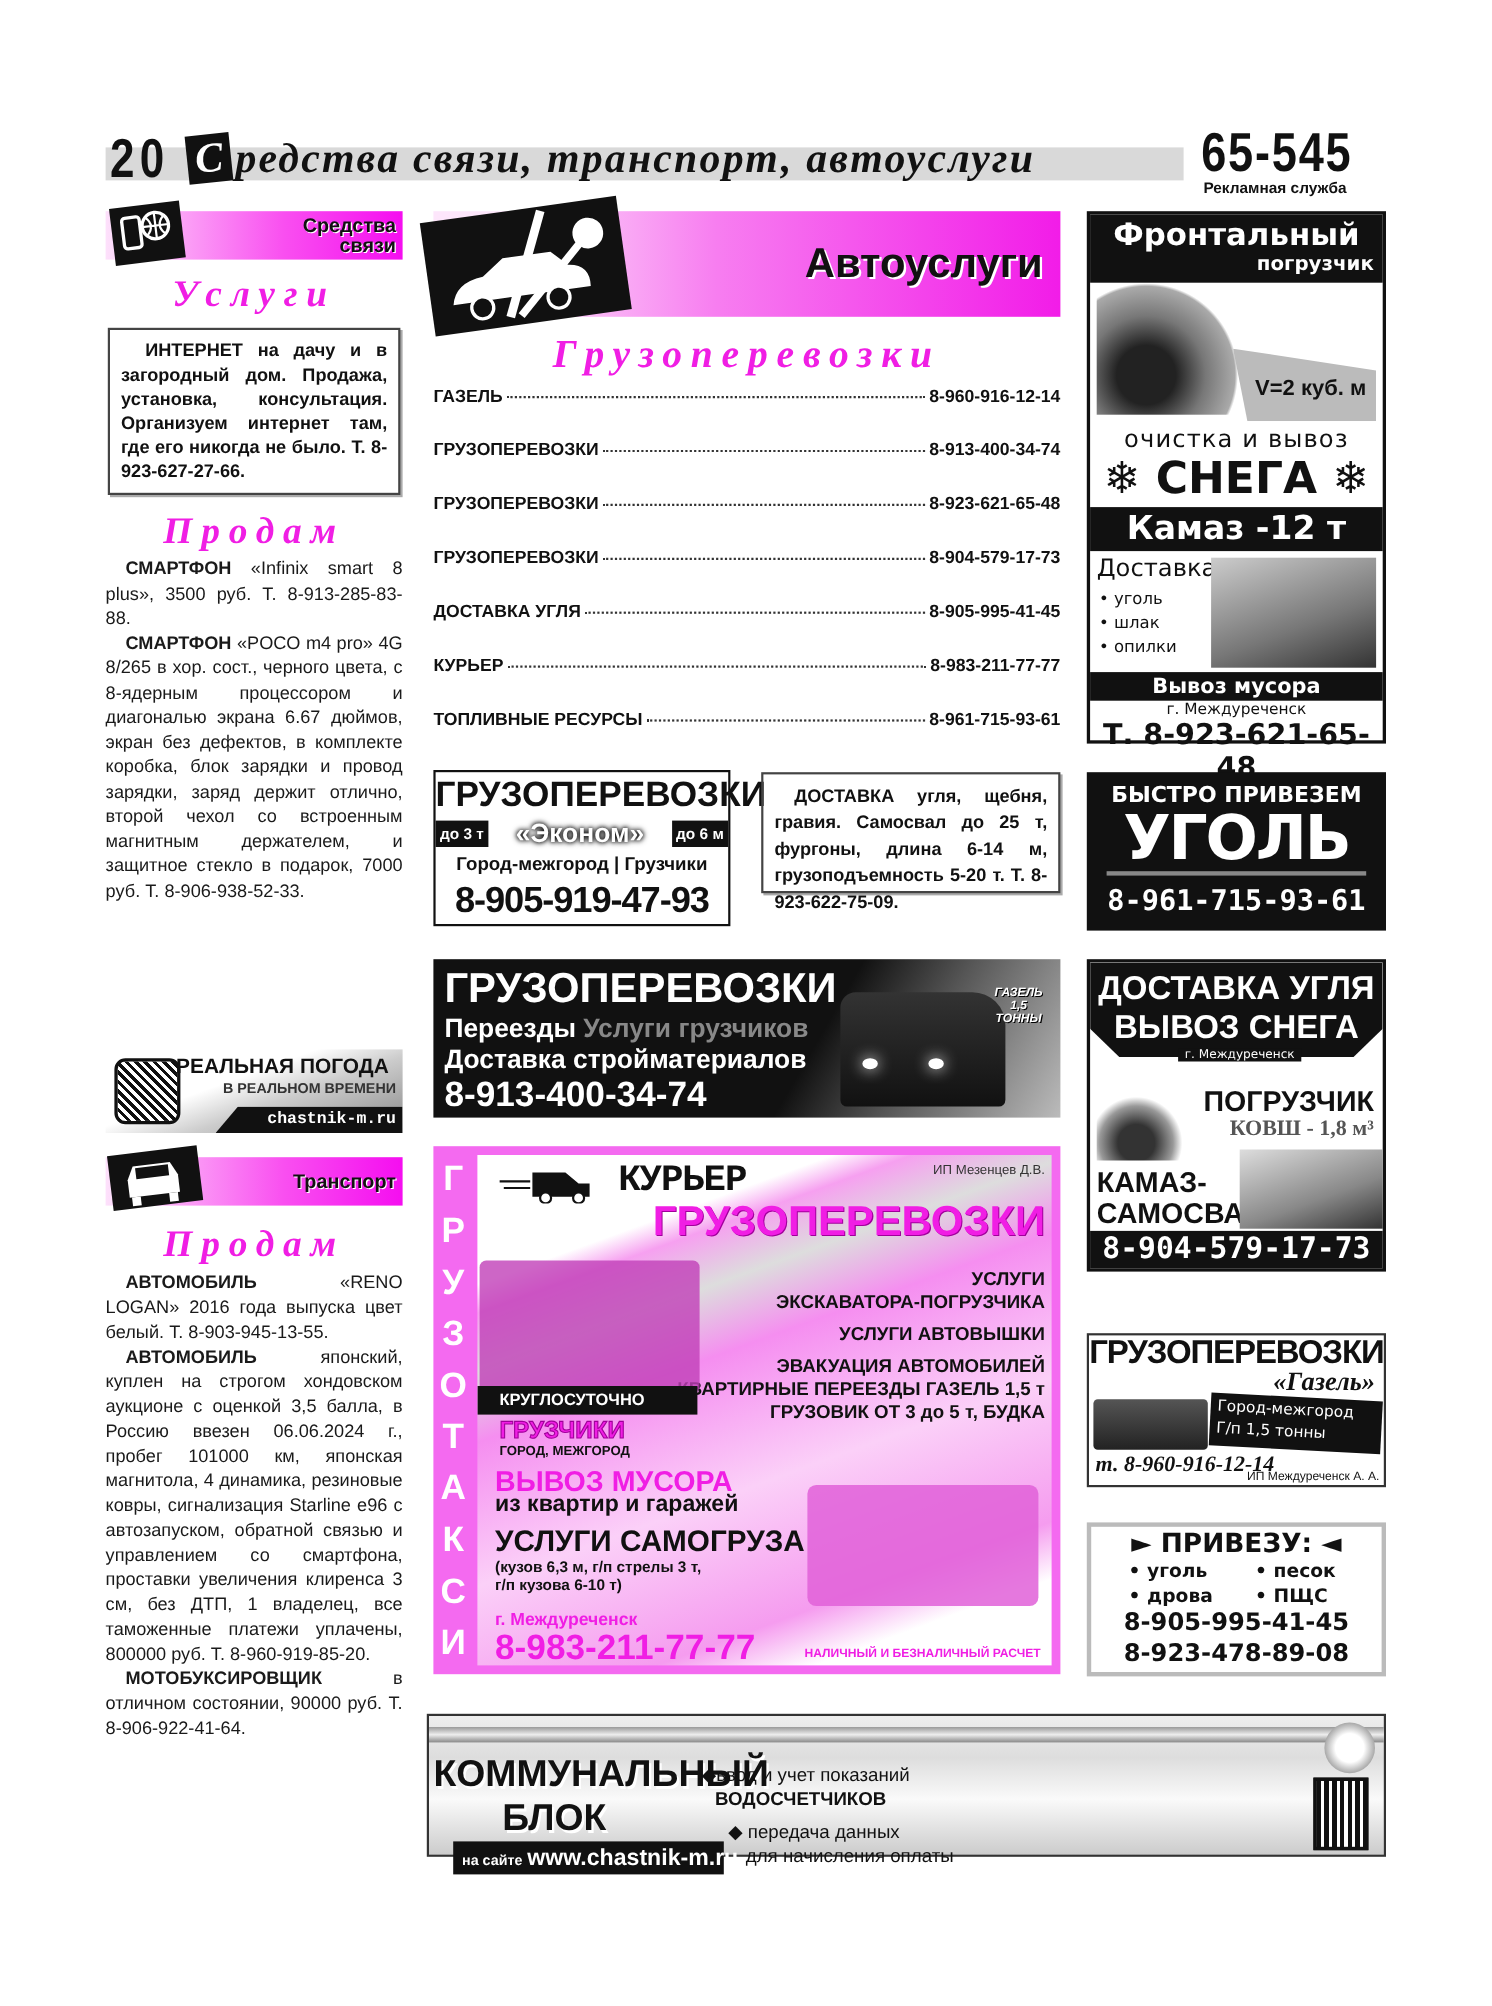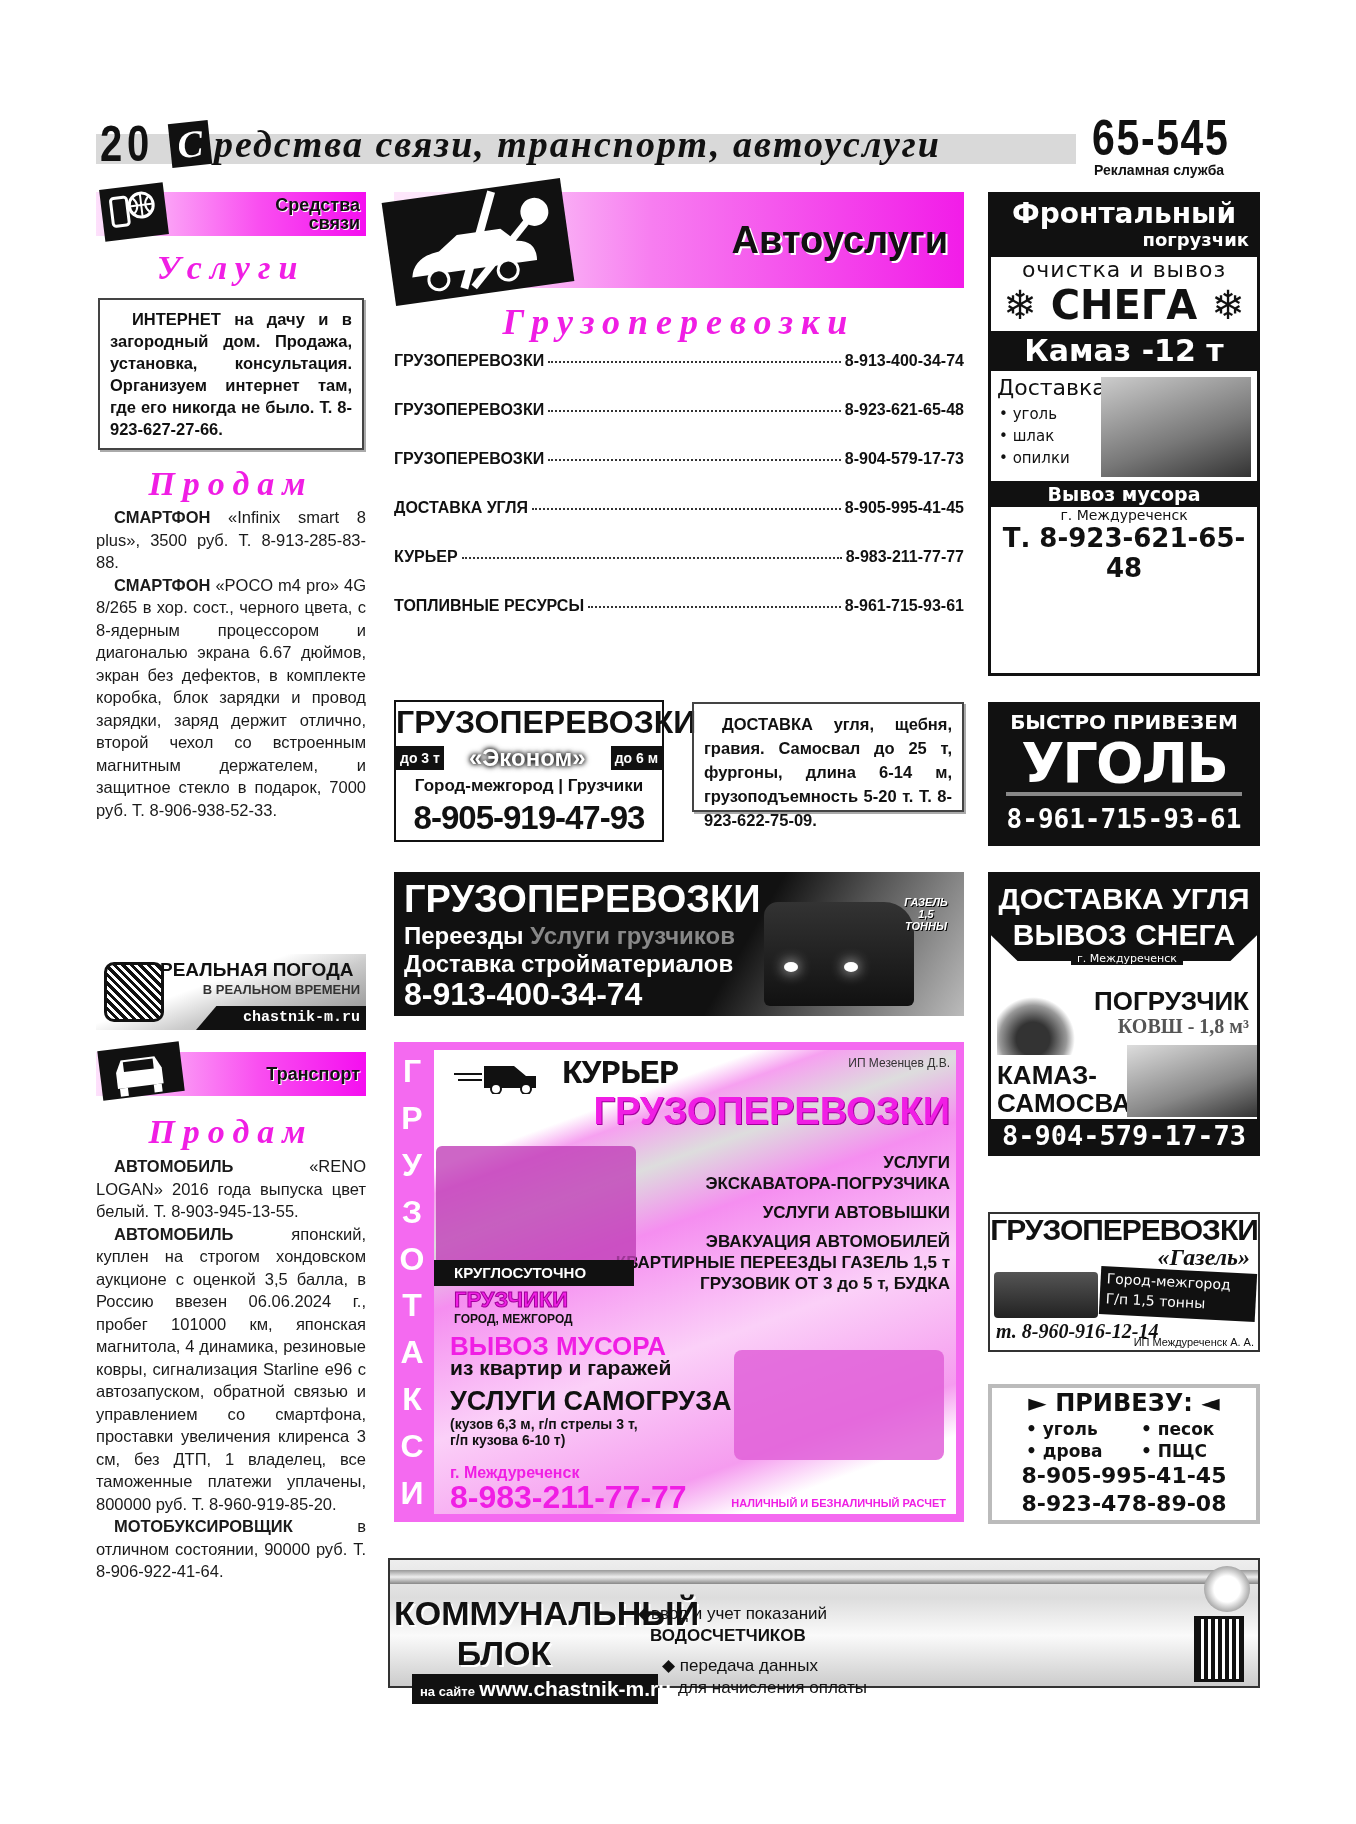--- a/index.html
+++ b/index.html
@@ -94,20 +94,25 @@
         <line x1="150" y1="30" x2="80" y2="96" stroke="#fff" stroke-width="7"></line>
         <circle cx="150" cy="30" r="14" fill="#fff"></circle>
       </svg>
   </div>
   <div class="abs" style="right:16px;top:26px;font:bold 38px/44px 'Liberation Sans Narrow','Liberation Sans',sans-serif;color:#111;text-shadow:2px 2px 0 #fff">Автоуслуги</div>
 </div>
 <div class="abs script" style="left:394px;top:302px;width:570px;font-size:36px">Грузоперевозки</div>
 
 <div class="abs" style="left:394px;top:352px;width:570px">
   <div class="dot-row">
+      <span class="n">ГАЗЕЛЬ</span>
+      <span class="d"></span>
+      <span class="p">8-960-916-12-14</span>
+    </div>
+  <div class="dot-row">
       <span class="n">ГРУЗОПЕРЕВОЗКИ</span>
       <span class="d"></span>
       <span class="p">8-913-400-34-74</span>
     </div>
   <div class="dot-row">
       <span class="n">ГРУЗОПЕРЕВОЗКИ</span>
       <span class="d"></span>
       <span class="p">8-923-621-65-48</span>
     </div>
   <div class="dot-row">
@@ -207,20 +212,25 @@
     <div class="abs mag" style="left:16px;top:430px;font:bold 32px/34px 'Liberation Sans Narrow','Liberation Sans',sans-serif">8-983-211-77-77</div>
     <div class="abs mag" style="right:10px;top:446px;font:bold 11px/14px 'Liberation Sans',sans-serif">НАЛИЧНЫЙ И БЕЗНАЛИЧНЫЙ РАСЧЕТ</div>
   </div>
 </div>
 
 <div class="abs" style="left:988px;top:192px;width:272px;height:484px;border:3px solid #111;background:#fff">
   <div class="blk" style="height:62px;position:relative">
     <div class="abs center" style="left:0;right:0;top:2px;font:bold 28px/34px 'DejaVu Sans',sans-serif">Фронтальный</div>
     <div class="abs" style="right:8px;top:34px;font:bold 18px/22px 'DejaVu Sans',sans-serif">погрузчик</div>
   </div>
+  <div style="position:relative;height:130px">
+    <div class="abs" style="left:6px;top:0;width:150px;height:120px;background:radial-gradient(circle at 30% 70%,#222 20%,#777 40%,#aaa 60%,transparent 62%)"></div>
+    <div class="abs" style="left:130px;top:60px;width:130px;height:66px;background:#bbb;clip-path:polygon(0 0,100% 30%,100% 100%,10% 100%)"></div>
+    <div class="abs" style="left:150px;top:84px;font:bold 20px/24px 'Liberation Sans Narrow','Liberation Sans',sans-serif">V=2 куб. м</div>
+  </div>
   <div class="center" style="font:22px/26px 'DejaVu Sans',sans-serif;letter-spacing:1px">очистка и вывоз</div>
   <div class="center" style="font:bold 40px/44px 'DejaVu Sans',sans-serif"><span>❄ </span><span>СНЕГА</span><span> ❄</span></div>
   <div class="blk center" style="margin-top:4px;height:40px;font:bold 30px/40px 'DejaVu Sans',sans-serif">Камаз -12 т</div>
   <div style="position:relative;height:110px">
     <div class="abs" style="left:6px;top:4px;font:22px/26px 'DejaVu Sans',sans-serif">Доставка:</div>
     <div class="abs" style="left:8px;top:32px;font:15px/22px 'DejaVu Sans',sans-serif">
       <div>• <span>уголь</span></div>
       <div>• <span>шлак</span></div>
       <div>• <span>опилки</span></div>
     </div>

